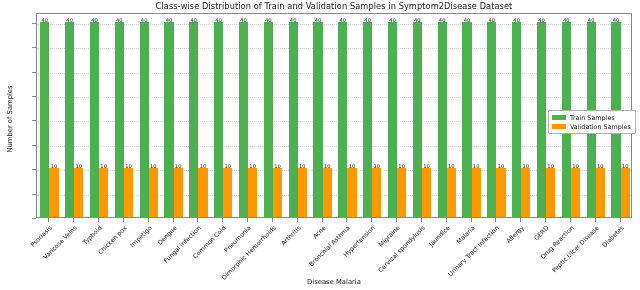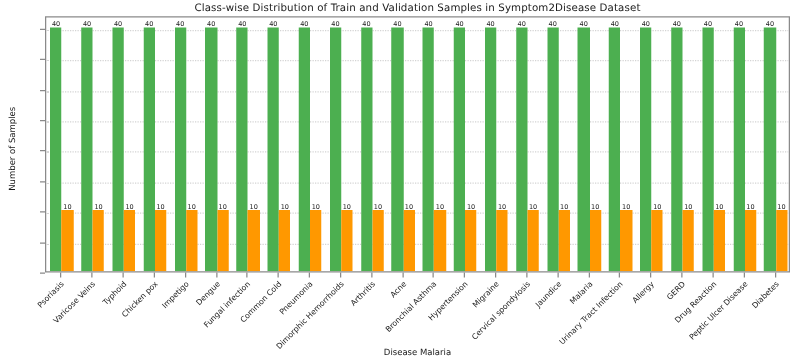--- a/index.html
+++ b/index.html
@@ -265,20 +265,30 @@
         <div class="bar bar-train" title="Diabetes: 40" style="left: 574.395px; width: 9.18833px; height: 195.238px; background: rgb(76, 175, 80);"></div>
         <div class="bar-label" style="left: 578.989px; top: 2.7619px;">40</div>
         <div class="bar bar-val" title="Diabetes: 10" style="left: 583.583px; width: 9.18833px; height: 48.8095px; background: rgb(255, 152, 0);"></div>
         <div class="bar-label" style="left: 588.177px; top: 149.19px;">10</div>
       </div>
   </div>
 
   <div id="x-axis"></div>
   <div id="xlabel">Disease Malaria</div>
 
+  <div id="legend">
+      <div class="legend-row">
+        <span class="legend-swatch" style="background: rgb(76, 175, 80);"></span>
+        <span class="legend-text">Train Samples</span>
+      </div>
+      <div class="legend-row">
+        <span class="legend-swatch" style="background: rgb(255, 152, 0);"></span>
+        <span class="legend-text">Validation Samples</span>
+      </div>
+    </div>
 
 <div class="ytick-mark" style="top: 218px;"></div>
     <div class="ytick-mark" style="top: 193.595px;"></div>
     <div class="ytick-mark" style="top: 169.19px;"></div>
     <div class="ytick-mark" style="top: 144.786px;"></div>
     <div class="ytick-mark" style="top: 120.381px;"></div>
     <div class="ytick-mark" style="top: 95.9762px;"></div>
     <div class="ytick-mark" style="top: 71.5714px;"></div>
     <div class="ytick-mark" style="top: 47.1667px;"></div>
     <div class="ytick-mark" style="top: 22.7619px;"></div>

